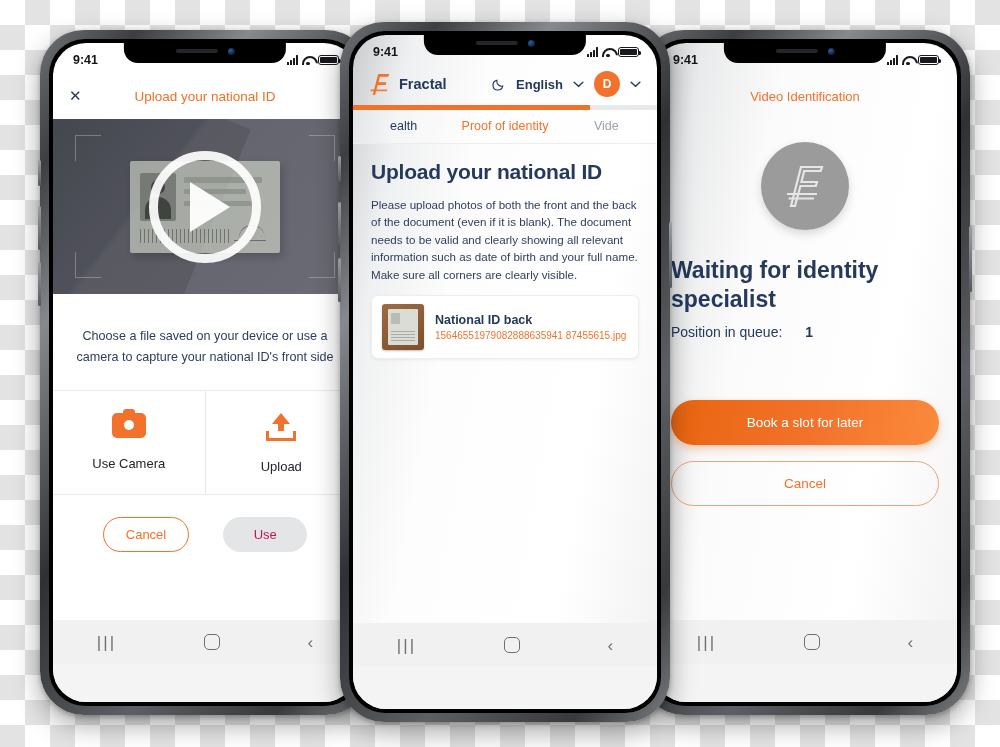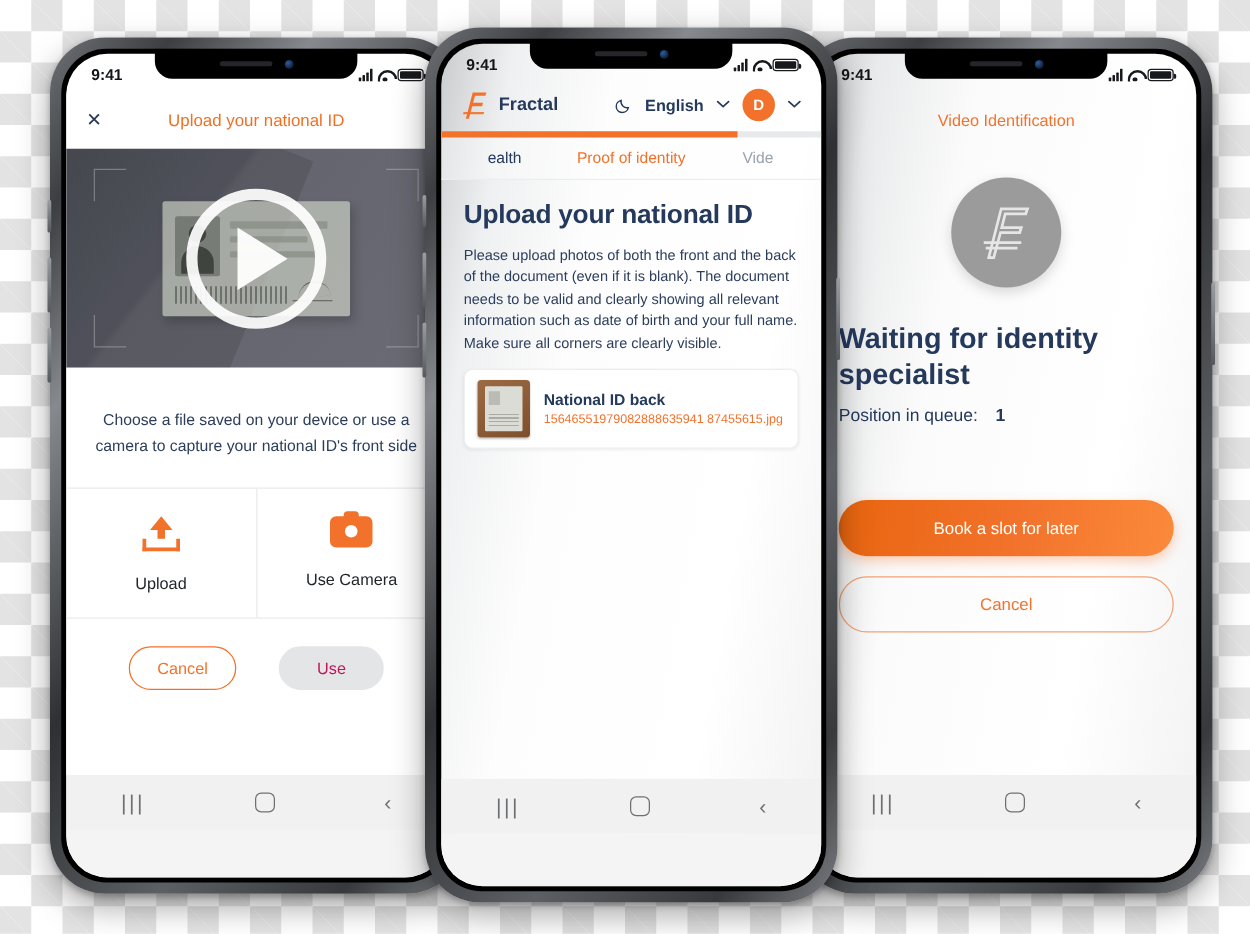--- a/index.html
+++ b/index.html
@@ -259,21 +259,21 @@
   #phone3 .screen { background: linear-gradient(100deg,#c5c8ca 0%,#e9eaeb 12%,#fbfbfb 32%,#ffffff 70%,#f2f2f3 100%); }
   .p3-title { flex: none; text-align: center; color: #f2722b; font-size: 13px; padding: 16px 0 0; }
   .p3-logo-wrap { flex: none; display: flex; justify-content: center; padding: 38px 0 26px; }
   .p3-logo {
     width: 88px; height: 88px; border-radius: 50%; background: #9b9b9b;
     box-shadow: 0 4px 10px rgba(0,0,0,.15);
     display: flex; align-items: center; justify-content: center;
   }
   .p3-body { flex: 1; padding: 0 18px; }
   .p3-h1 { color: #24395c; font-size: 23px; font-weight: bold; line-height: 1.25; }
-  .p3-queue { margin-top: 10px; color: #24395c; font-size: 14px; display: flex; gap: 14px; }
+  .p3-queue { margin-top: 10px; color: #24395c; font-size: 14px; display: flex; gap: 23px; }
   .p3-queue .val { font-weight: bold; }
   .p3-actions { padding: 30px 18px 0; display: flex; flex-direction: column; gap: 16px; }
   .btn-book {
     padding: 15px 0; border-radius: 28px; text-align: center; color: #fff; font-size: 13.5px;
     background: linear-gradient(100deg,#e8650f 0%,#f2722b 52%,#fb8a3b 100%);
     box-shadow: 0 4px 10px rgba(242,114,43,.35); cursor: default;
   }
   .btn-cancel-wide {
     padding: 14px 0; border-radius: 28px; text-align: center; color: #f2722b; font-size: 13.5px;
     border: 1.4px solid #f2a275; background: transparent; cursor: default;
@@ -332,30 +332,30 @@
           <div class="playbtn">
               <span class="tri"></span>
             </div>
         </div>
 
         <div class="p1-body">
           <div class="p1-instr">Choose a file saved on your device or use a camera to capture your national ID's front side</div>
 
           <div class="p1-choices">
             <div class="p1-choice">
+              <span class="ico-camera"></span>
+              <span class="lab">Use Camera</span>
+            </div>
+            <div class="p1-choice">
               <span class="ico-upload">
                 <span class="arrow"></span>
                   <span class="stem"></span>
                   <span class="tray"></span>
               </span>
               <span class="lab">Upload</span>
-            </div>
-            <div class="p1-choice">
-              <span class="ico-camera"></span>
-              <span class="lab">Use Camera</span>
             </div>
           </div>
 
           <div class="p1-actions">
             <div class="btn-pill btn-cancel-outline">Cancel</div>
             <div class="btn-pill btn-disabled">Use</div>
           </div>
           <div class="p1-spacer"></div>
         </div>
 

